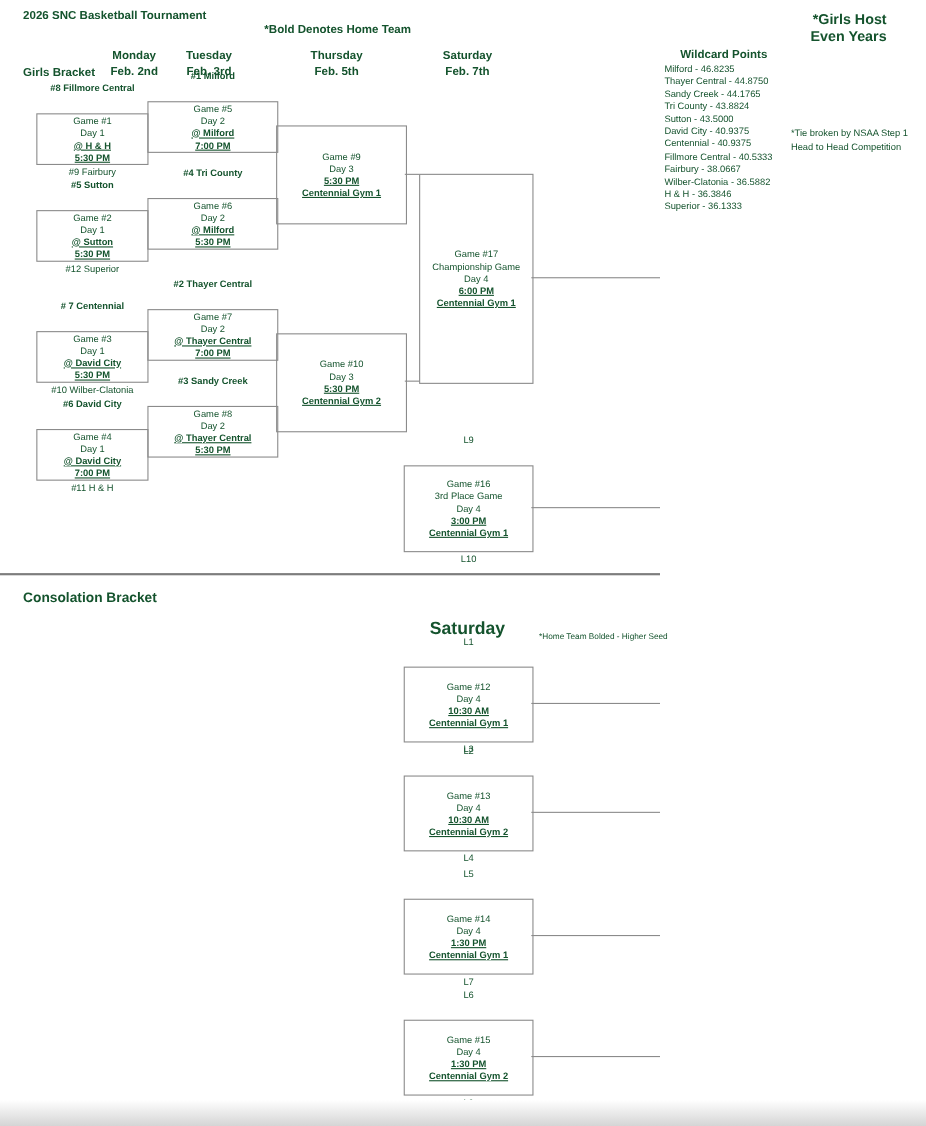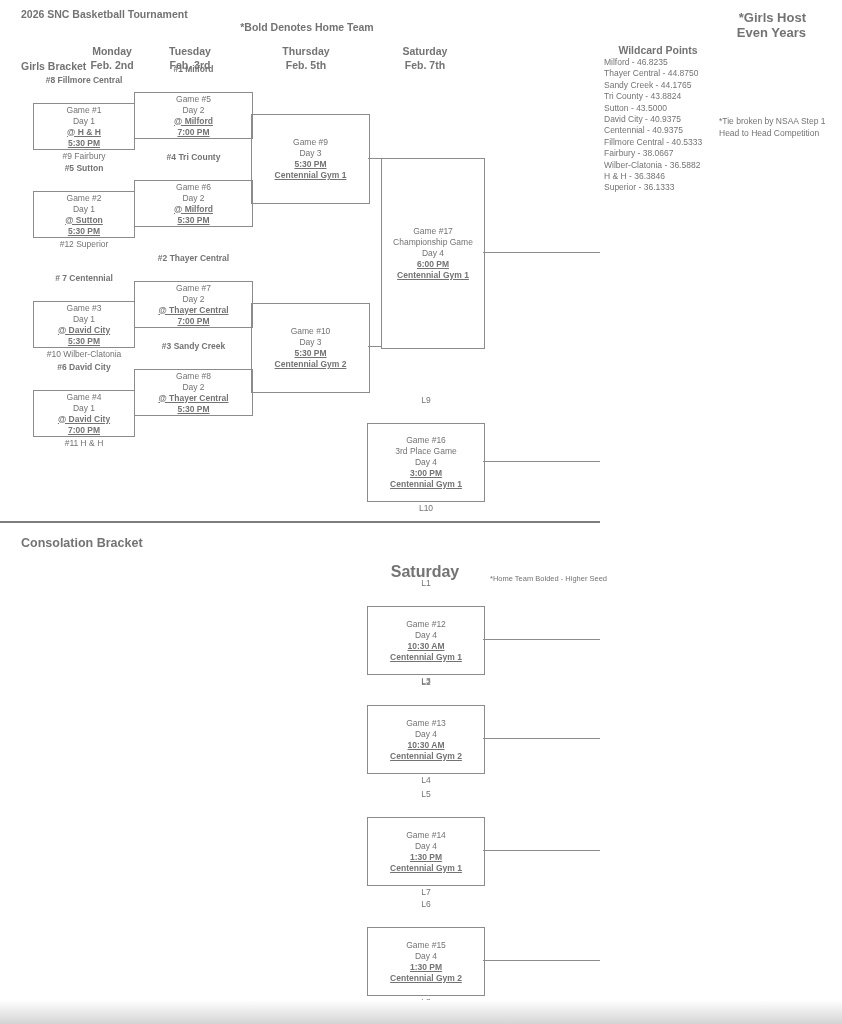--- a/index.html
+++ b/index.html
@@ -1,17 +1,17 @@
 <!DOCTYPE html>
 <html><head>
 <meta charset="utf-8">
 <style>
   html,body{margin:0;padding:0;background:#fff;}
   .page{position:relative;width:842px;height:1024px;background:#ffffff;overflow:hidden;
-        font-family:"Liberation Sans",sans-serif;color:#737373;}
+        font-family:"Liberation Sans",sans-serif;color:#14532d;}
   .abs{position:absolute;}
   .bold{font-weight:bold;}
   .title{font-size:10.5px;font-weight:bold;line-height:13px;}
   .smallnote{font-size:13px;font-weight:600;}
   .colhdr{position:absolute;top:44px;width:150px;margin-left:-75px;text-align:center;
           font-size:10.5px;font-weight:bold;line-height:14px;}
   .wctitle{position:absolute;top:44px;left:588px;width:140px;text-align:center;
            font-size:10.5px;font-weight:bold;}
   .wclist{position:absolute;top:57px;left:604px;font-size:8.5px;line-height:11.4px;}
   .tienote{position:absolute;top:116px;left:719px;font-size:8.5px;line-height:11.5px;}
@@ -34,21 +34,21 @@
 </head>
 <body>
 
 <div class="page">
 
   <div class="abs title" style="left:21px;top:8px;">2026 SNC Basketball Tournament</div>
   <div class="abs title" style="left:21px;top:21px;margin-top:39px;">Girls Bracket</div>
   <div class="abs" style="left:207px;top:21px;width:200px;text-align:center;font-size:10.5px;font-weight:bold;">*Bold Denotes Home Team</div>
   <div class="abs smallnote" style="left:706px;top:10px;width:100px;text-align:right;">*Girls Host Even Years</div>
 
-  <div class="colhdr" style="left:76px;padding-left:36px;">
+  <div class="colhdr" style="left:86px;padding-left:36px;">
     <div>Monday</div>
     <div>Feb. 2nd</div>
   </div>
   <div class="colhdr" style="left:190px;">
     <div>Tuesday</div>
     <div>Feb. 3rd</div>
   </div>
   <div class="colhdr" style="left:306px;">
     <div>Thursday</div>
     <div>Feb. 5th</div>

